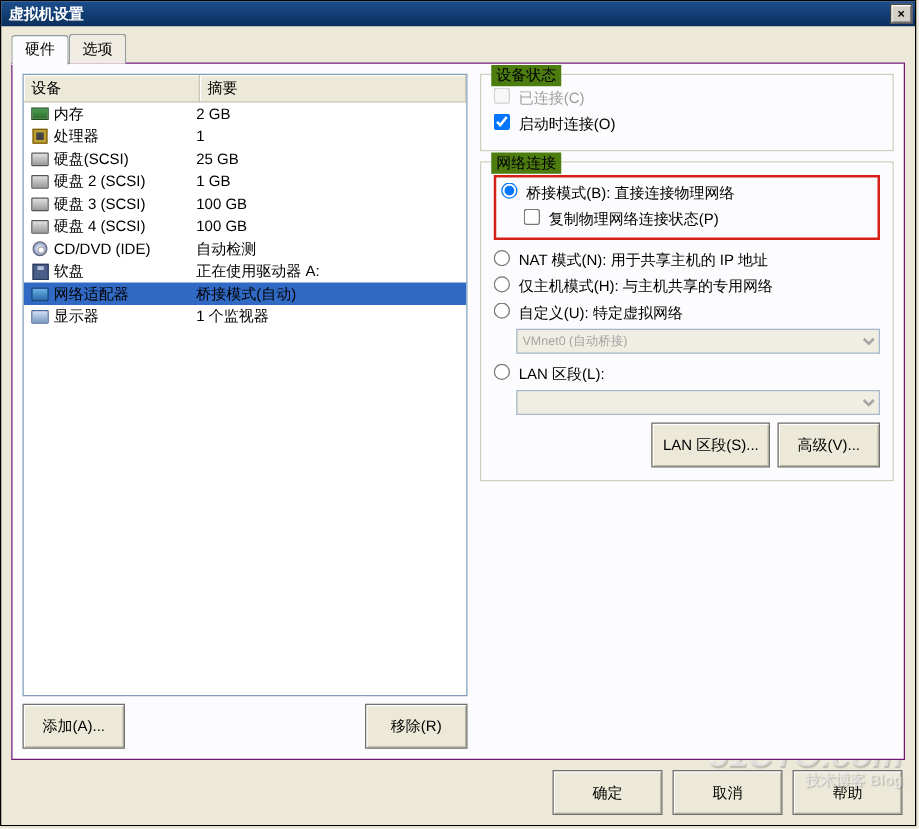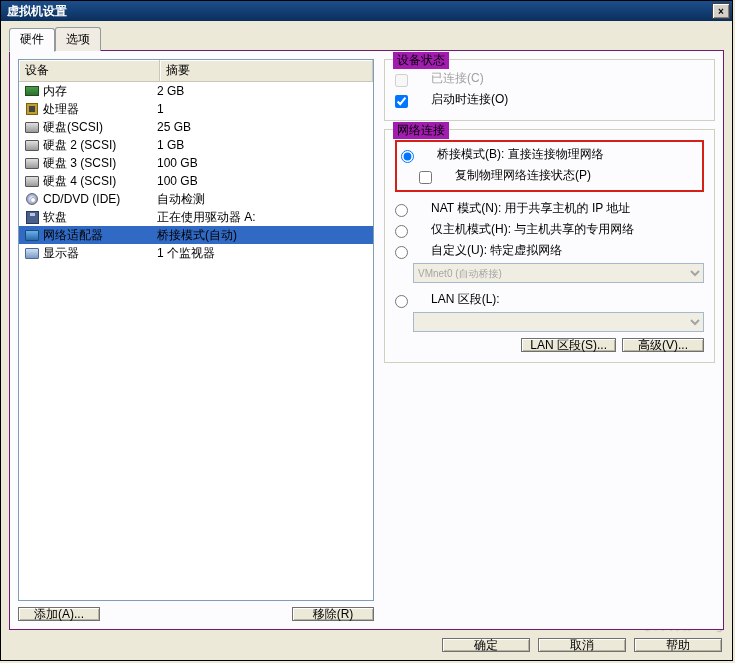--- a/index.html
+++ b/index.html
@@ -134,21 +134,21 @@
   .icon-net { width:12px; height:9px; background:linear-gradient(#6ab0e8,#2a6aa8); border:1px solid #1a4a78; border-radius:1px;}
   .icon-mon { width:12px; height:9px; background:linear-gradient(#cfe0f5,#7a9ac5); border:1px solid #4a6a95; border-radius:1px;}
   .left-buttons {
     display: flex;
     justify-content: space-between;
     gap: 6px;
     margin-top: 6px;
   }
   .btn {
     min-width: 82px;
-    height: 14px;
+    height: 36px;
     background: #ece9d8;
     border: 1px solid #707070;
     display: inline-flex;
     align-items: center;
     justify-content: center;
     padding: 0 8px;
     box-shadow: inset 1px 1px 0 #fff, inset -1px -1px 0 #b8b4a2;
     font-size: 12px;
     font-family: inherit;
   }
@@ -160,27 +160,27 @@
   }
   .group {
     border: 1px solid #d0d0bf;
     padding: 8px 10px 10px 10px;
     position: relative;
   }
   .group-title {
     position: absolute;
     top: -8px;
     left: 8px;
-    background: #a21caf;
+    background: #4d7c0f;
     padding: 0 4px;
   }
   .chk-line, .rad-line {
     display: flex;
-    align-items: flex-end;
-    gap: 20px;
+    align-items: flex-start;
+    gap: 4px;
     padding: 2px 0;
   }
   .chk-line.disabled { color: #a0a0a0; }
   input[type=checkbox], input[type=radio] { margin:0 3px 0 0; width:13px; height:13px; }
   .highlight-box {
     border: 2px solid #d42017;
     padding: 2px 4px 4px 4px;
     margin: 2px 0 6px 0;
   }
   .indent { padding-left: 18px; }

